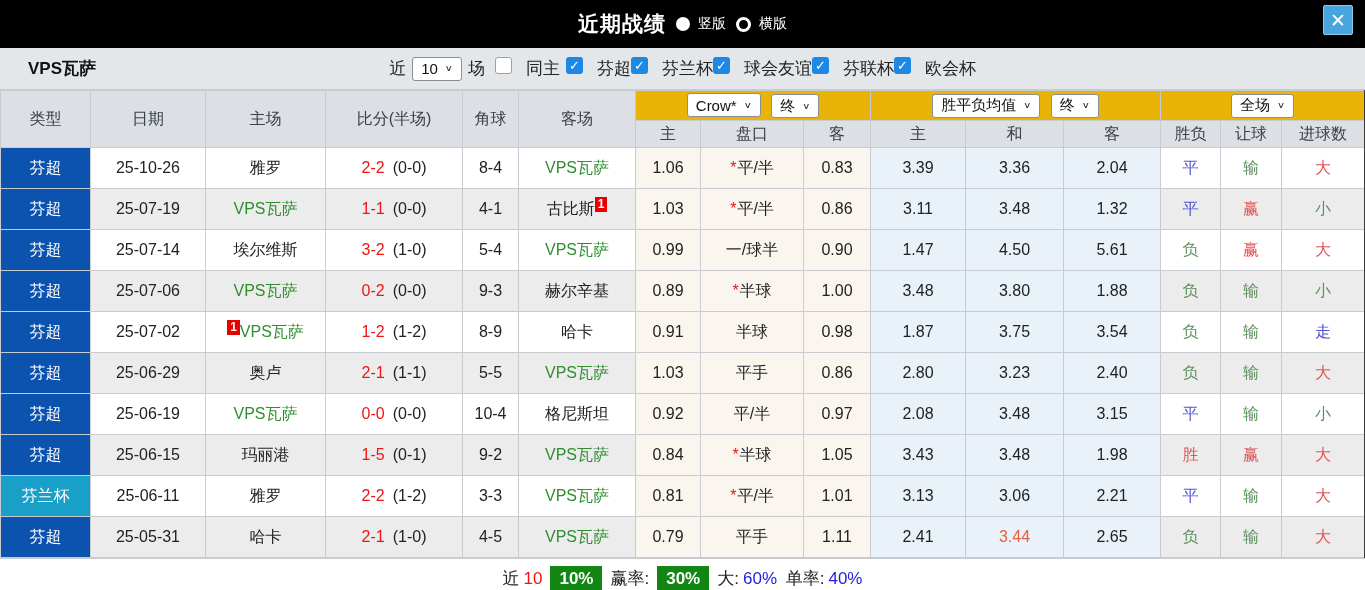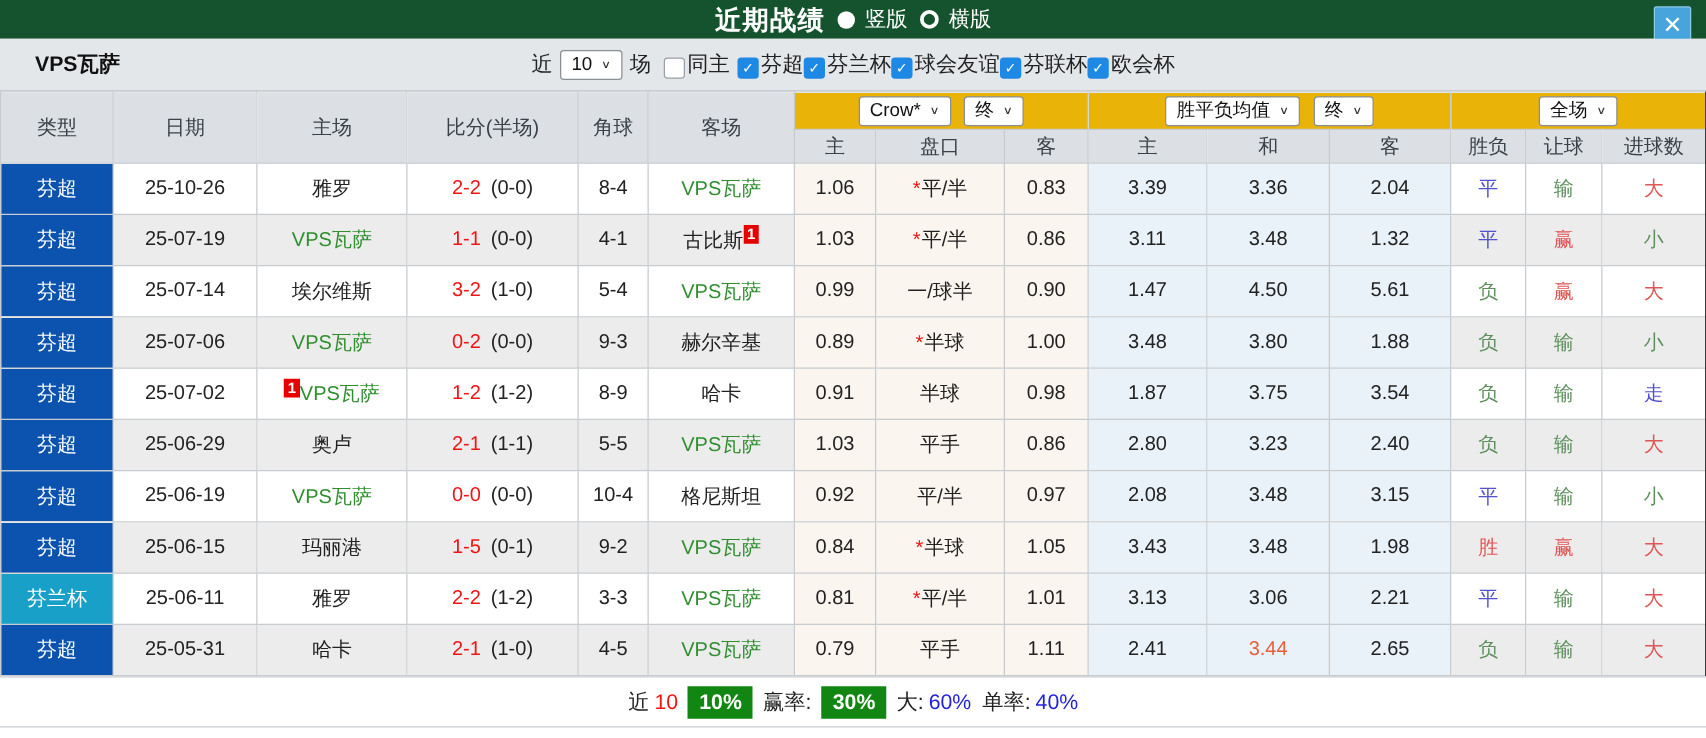--- a/index.html
+++ b/index.html
@@ -1,44 +1,44 @@
 <!DOCTYPE html>
 <html><head>
 <meta charset="utf-8">
 <style>
   * { box-sizing: border-box; margin: 0; padding: 0; }
   html,body { width:1365px; height:590px; overflow:hidden; background:#fff;
     font-family:"Liberation Sans","DejaVu Sans",sans-serif; color:#222; }
 
   
-  .topbar { position:relative; height:31px; background:#14532d; display:flex;
+  .topbar { position:relative; height:48px; background:#000000; display:flex;
     align-items:center; justify-content:center; gap:10px; color:#fff; }
   .topbar .title { font-size:21px; font-weight:bold; letter-spacing:1px; }
-  .radio-group { display:flex; align-items:center; gap:8px; font-size:17px; }
+  .radio-group { display:flex; align-items:center; gap:8px; font-size:14px; }
   .radio-dot { width:14px; height:14px; border-radius:50%; background:#fff; display:inline-block; }
   .radio-ring { width:15px; height:15px; border-radius:50%; border:3.5px solid #fff; display:inline-block; }
   .close-btn { position:absolute; right:12px; top:5px; width:30px; height:30px;
     background:#47a4dc; border:1px solid #8ec9ea; border-radius:2px; color:#fff;
     font-size:19px; font-weight:bold; display:flex; align-items:center;
     justify-content:center; cursor:pointer; }
 
   
   .filterbar { position:relative; height:42px; background:#e4e7ea; display:flex;
     align-items:center; justify-content:center; gap:6px; font-size:17px;
     border-bottom:1px solid #c8ccd0; }
   .team-name { position:absolute; left:28px; font-weight:bold; font-size:17px; color:#111; }
   .sel { display:inline-flex; align-items:center; gap:7px; background:#fff;
     border:1px solid #8a8f94; border-radius:3px; padding:1px 8px; height:24px;
     font-size:15px; color:#111; cursor:pointer; white-space:nowrap; }
   .sel .chev { font-size:11px; color:#333; transform:scaleY(0.8); }
   .cb { width:17px; height:17px; background:#1e88e5; border-radius:3px; color:#fff;
     font-size:13px; font-weight:bold; display:inline-flex; align-items:center;
     justify-content:center; cursor:pointer; flex:0 0 auto; }
   .cb.un { background:#fff; border:1px solid #9aa0a6; }
-  .cb-item { display:inline-flex; align-items:flex-end; gap:2px;font-family:Liberation Mono, monospace; }
+  .cb-item { display:inline-flex; align-items:flex-start; gap:14px; }
 
   
   table { width:1365px; border-collapse:collapse; table-layout:fixed;
     border-right:3px solid #3a3a3a; }
   th, td { border:1px solid #c8ccd0; text-align:center; font-size:16px;
     font-weight:normal; overflow:hidden; white-space:nowrap; }
   thead th { background:#dce0e4; color:#3a4148; }
   thead tr.h1 th { height:30px; }
   thead tr.h2 th { height:27px; }
   thead th.grp { background:#eab308; }

